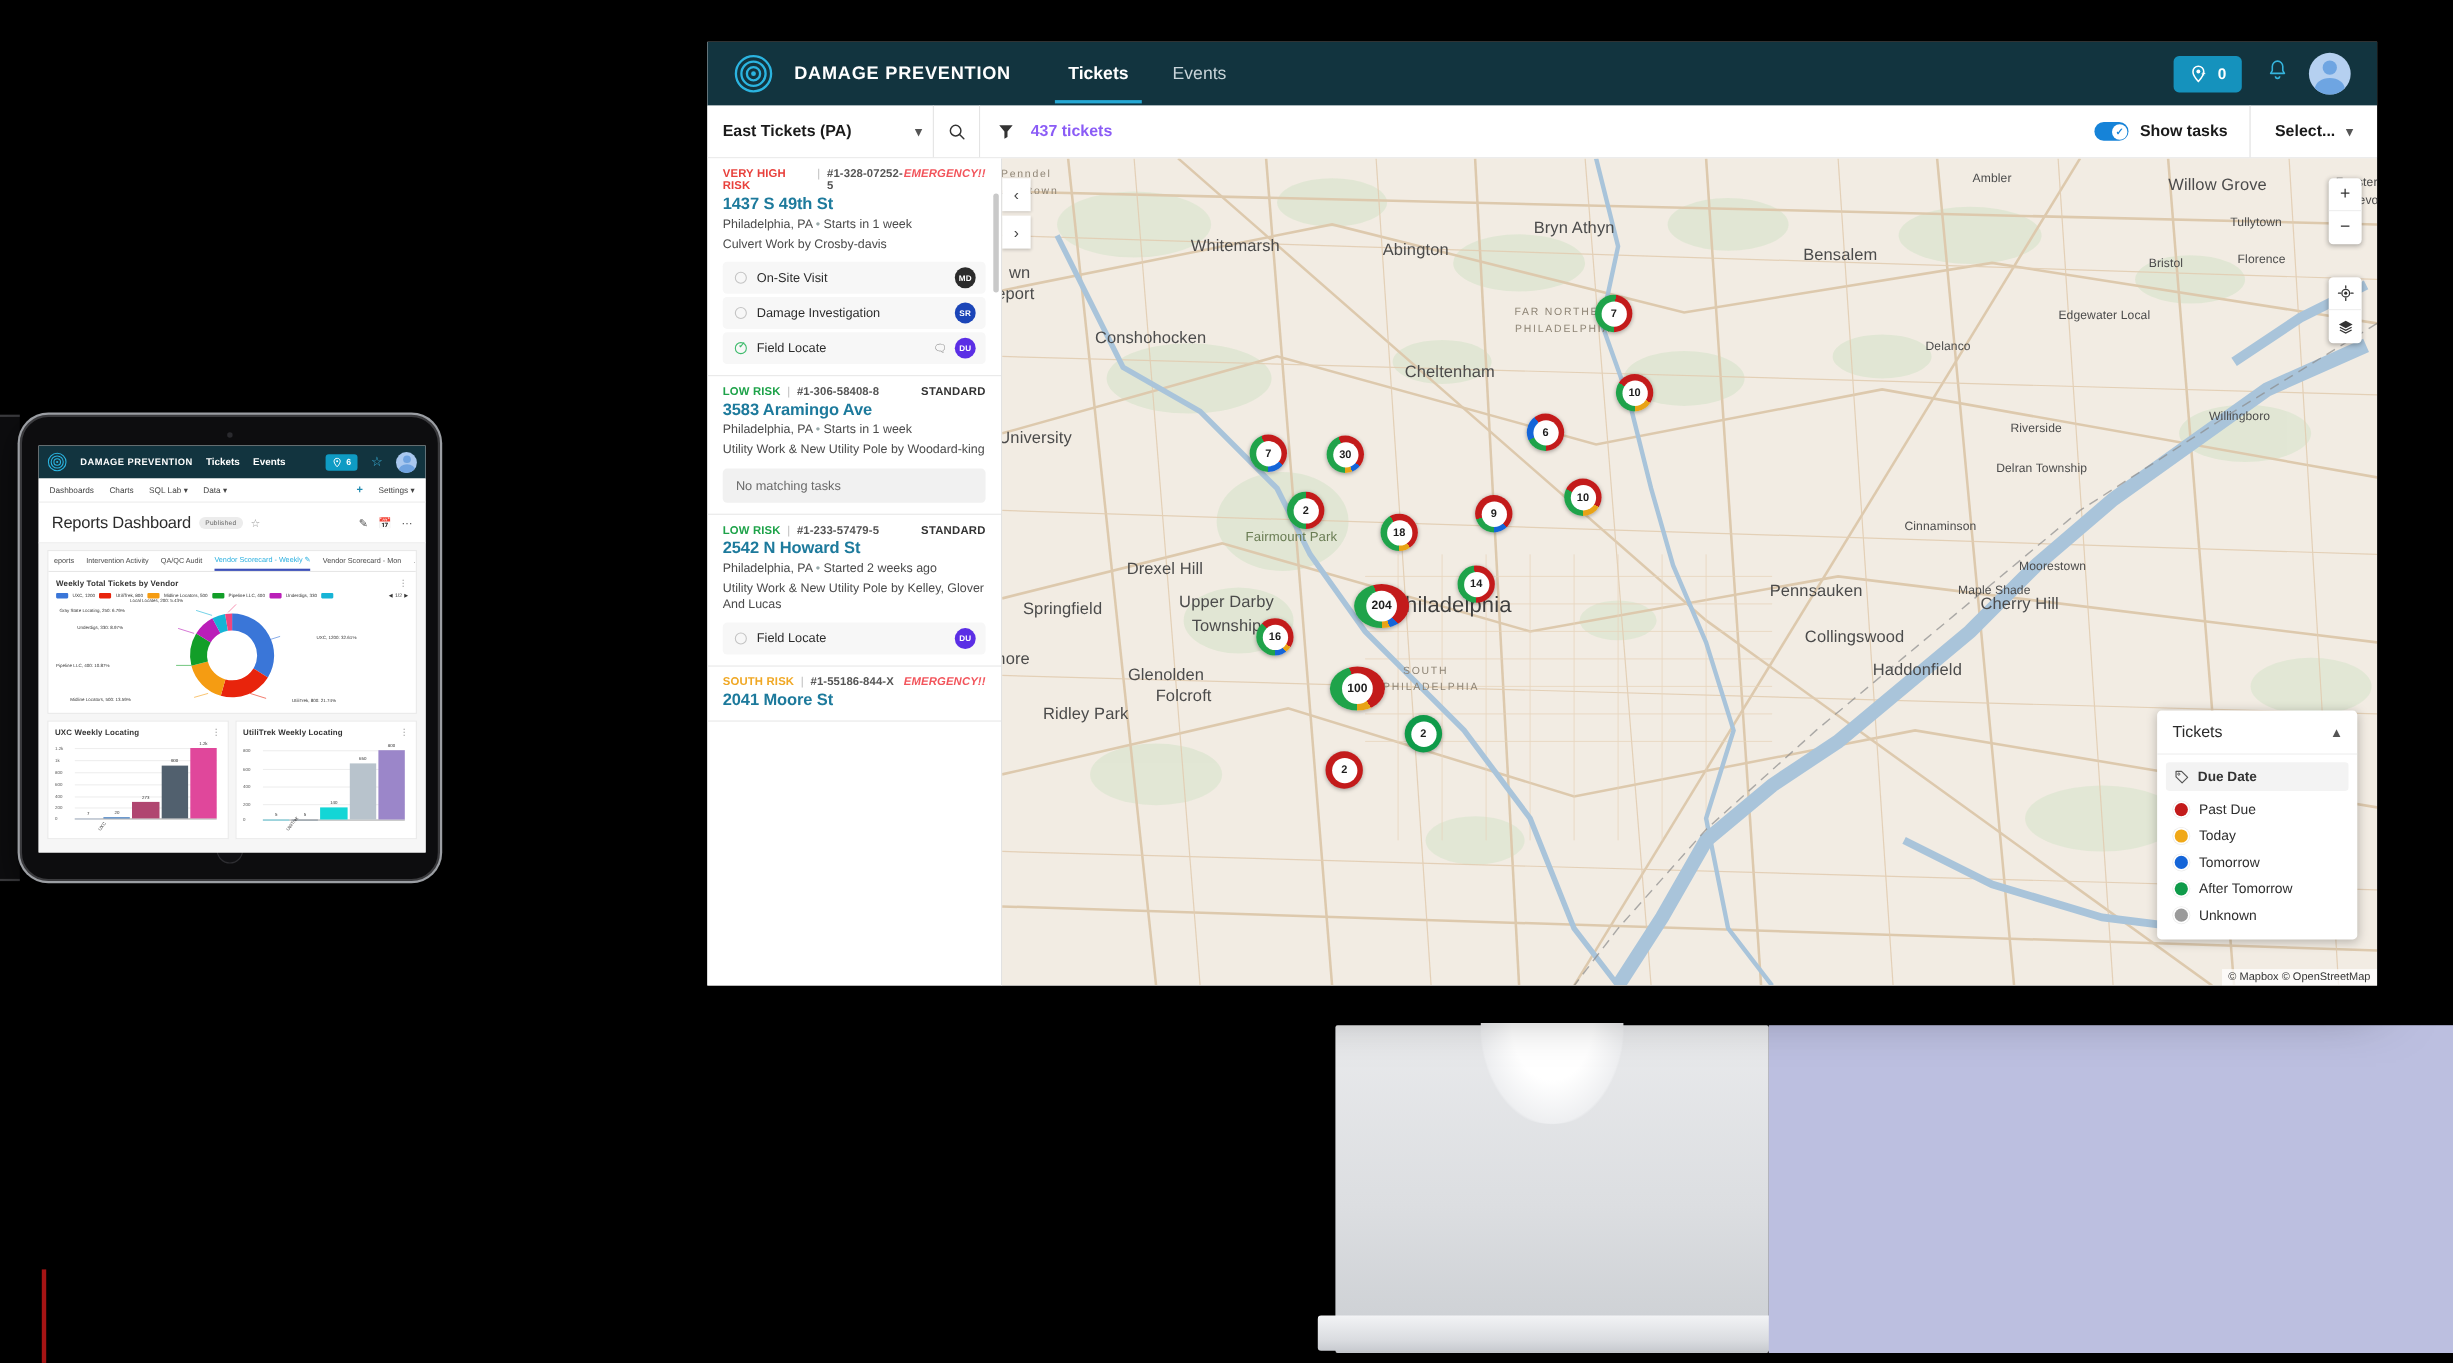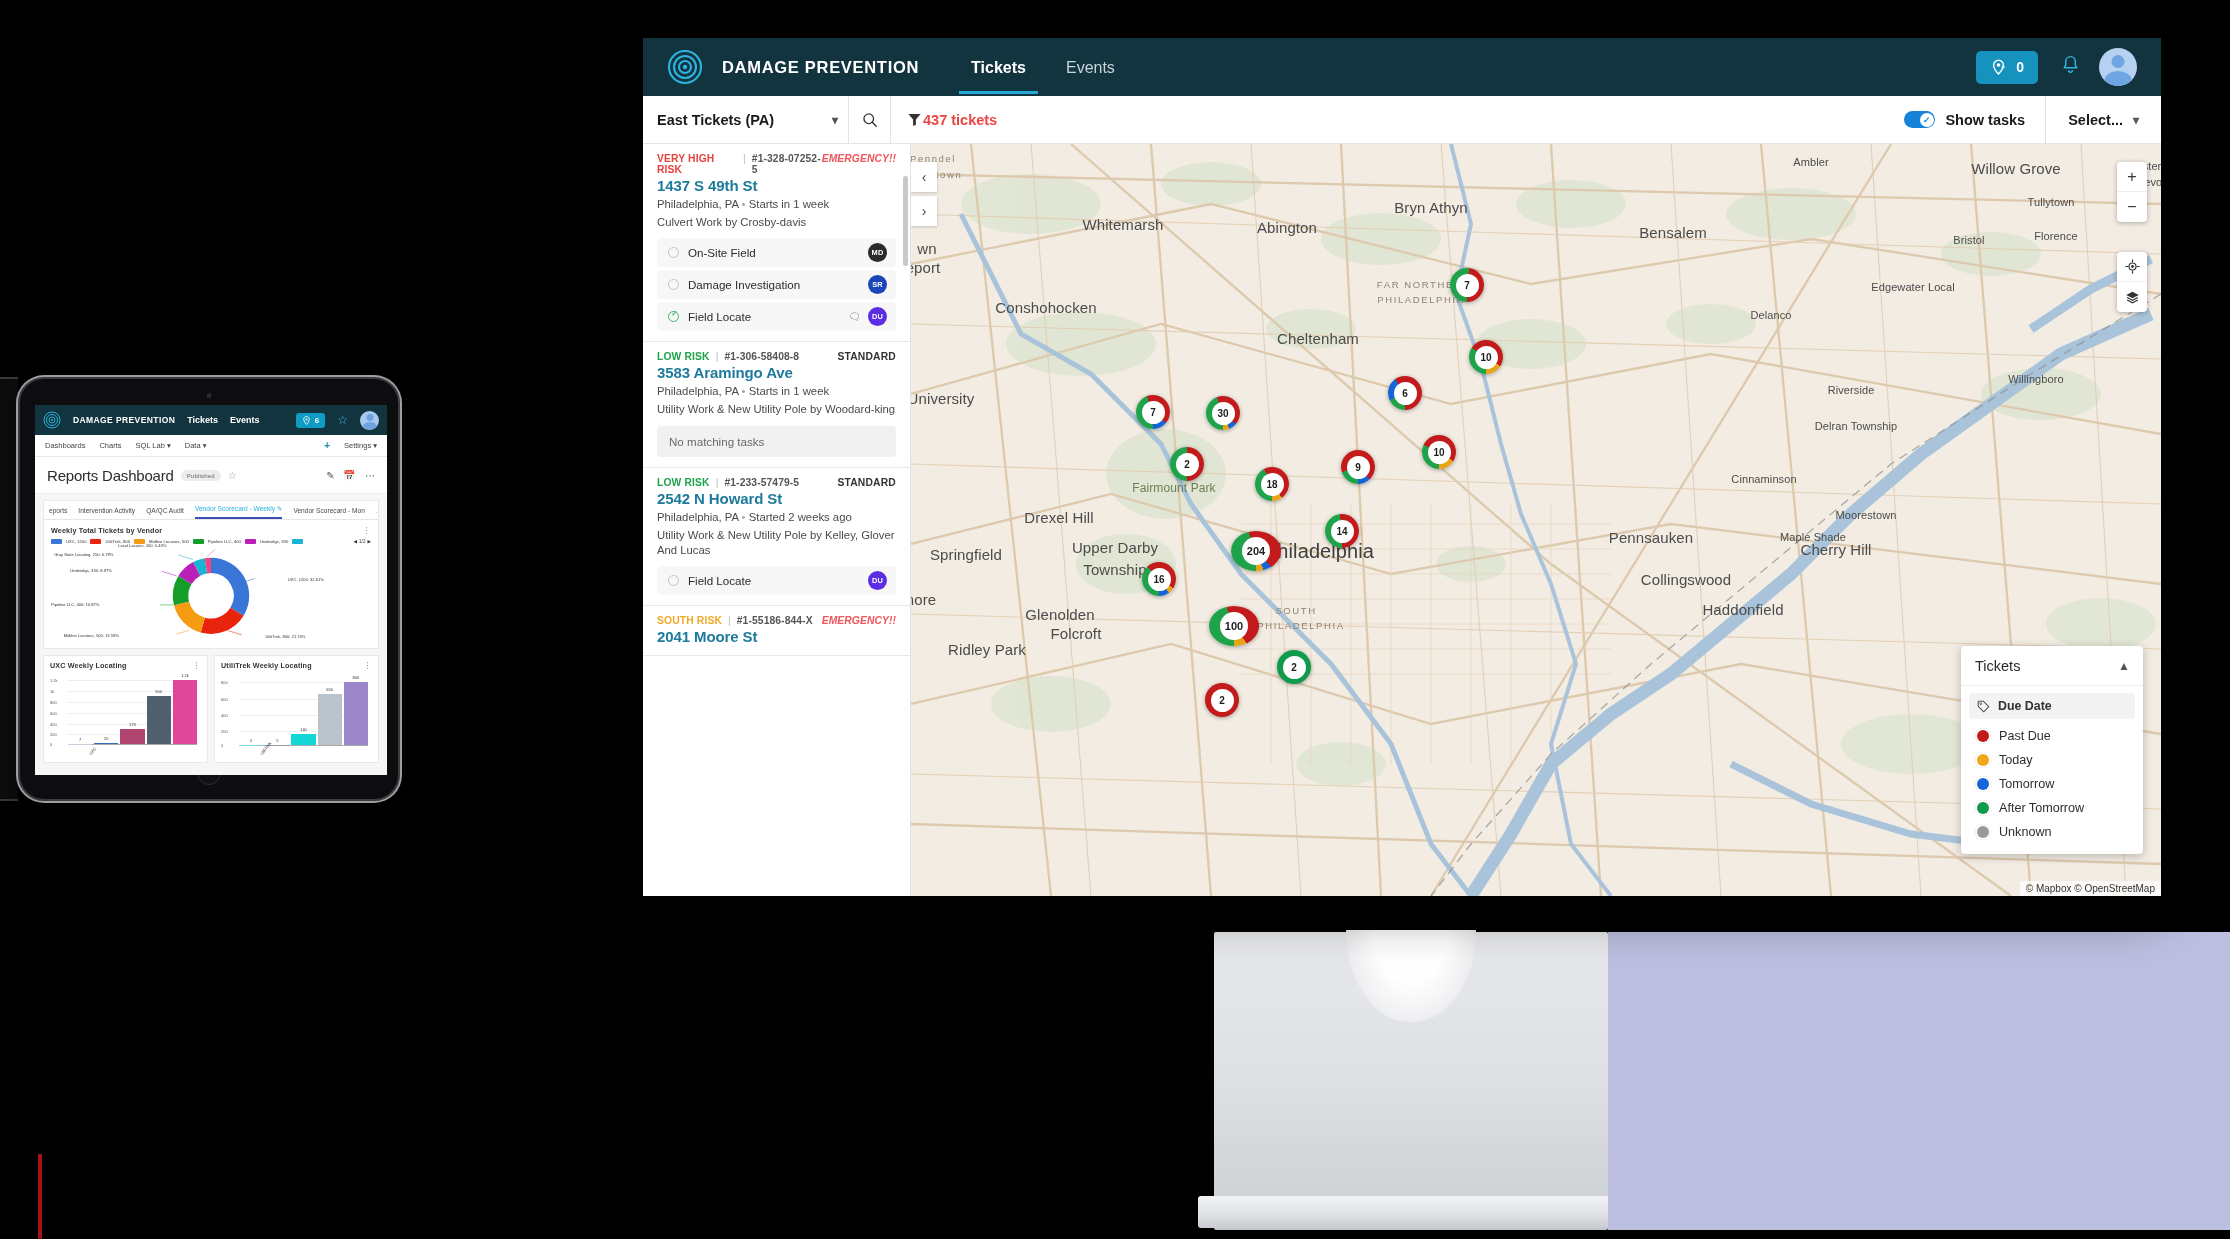--- a/index.html
+++ b/index.html
@@ -181,21 +181,21 @@
   .tb-select-box {
     width:206px; display:flex; align-items:center; justify-content:space-between;
     padding:0 10px 0 14px; font-size:14.5px; color:#1a1a1a; font-weight:600;
     border-right:1px solid #e4e4e4;
   }
   .tb-search-btn {
     width:42px; display:flex; align-items:center; justify-content:center;
     color:#3a3a3a; font-size:15px; border-right:1px solid #e4e4e4;
   }
   .tb-filter {
-    display:flex; align-items:center; gap:1px; padding:0 16px; font-size:14.5px; color:#ef4444; font-weight:600;
+    display:flex; align-items:center; gap:15px; padding:0 16px; font-size:14.5px; color:#8b5cf6; font-weight:600;
   }
   .tb-right { margin-left:auto; display:flex; align-items:center; }
   .toggle-wrap { display:flex; align-items:center; gap:10px; padding-right:20px; border-right:1px solid #e0e0e0; height:100%;}
   .toggle {
     width:31px; height:17px; border-radius:9px; background:#1683d8; position:relative;
   }
   .toggle:after {
     content:"✓"; position:absolute; right:1.5px; top:1.5px; width:14px; height:14px; border-radius:50%;
     background:#fff; color:#1683d8; font-size:9px; line-height:14px; text-align:center; font-weight:700;
   }
@@ -594,21 +594,21 @@
         <div class="t-addr">1437 S 49th St</div>
         <div class="t-sub">
           <span>Philadelphia, PA</span>
           <span class="dot">•</span>
           <span>Starts in 1 week</span>
         </div>
         <div class="t-sub">Culvert Work by Crosby-davis</div>
         <div class="t-tasks">
           <div class="task">
             <span class="task-radio"></span>
-            <span class="task-name">On-Site Field</span>
+            <span class="task-name">On-Site Visit</span>
             <span class="task-right">
               <span class="avatar-sm" style="background:#2b2b2b">MD</span>
             </span>
           </div>
           <div class="task">
             <span class="task-radio"></span>
             <span class="task-name">Damage Investigation</span>
             <span class="task-right">
               <span class="avatar-sm" style="background:#1b45b8">SR</span>
             </span>

